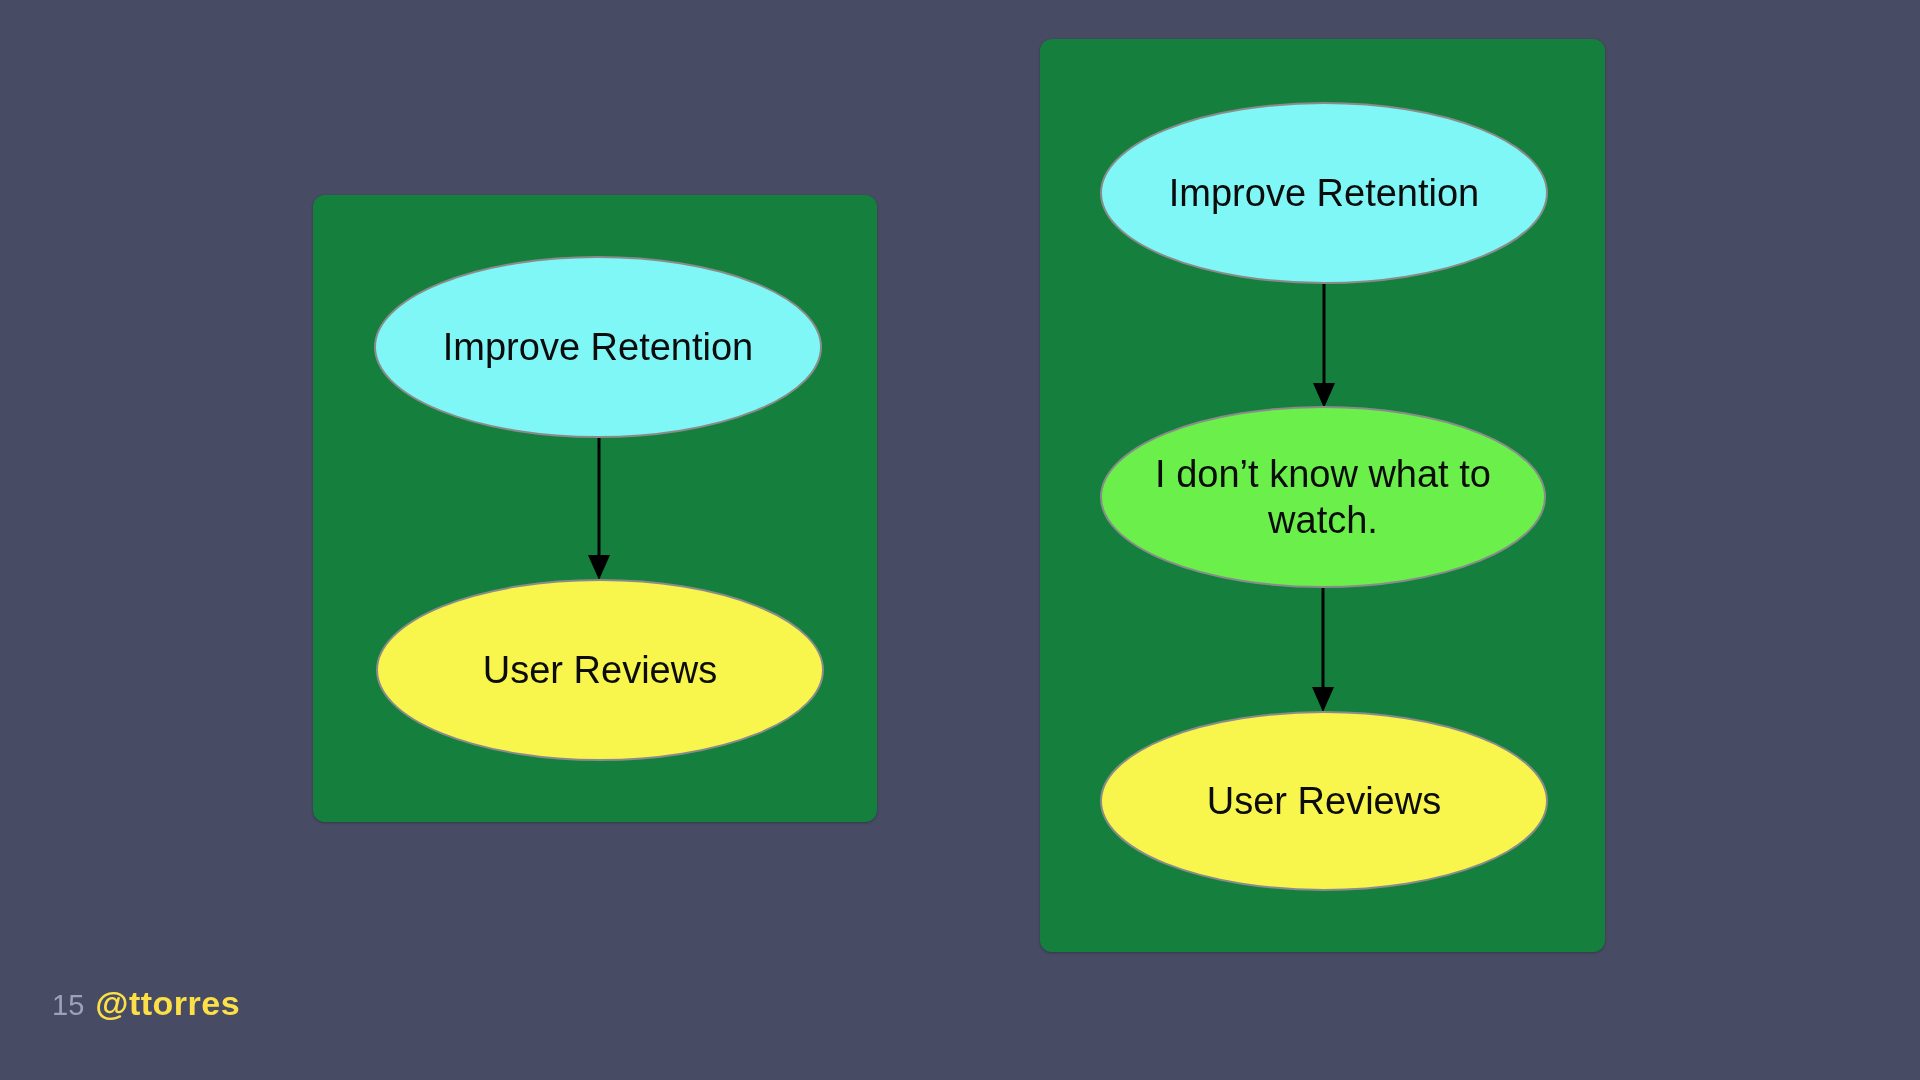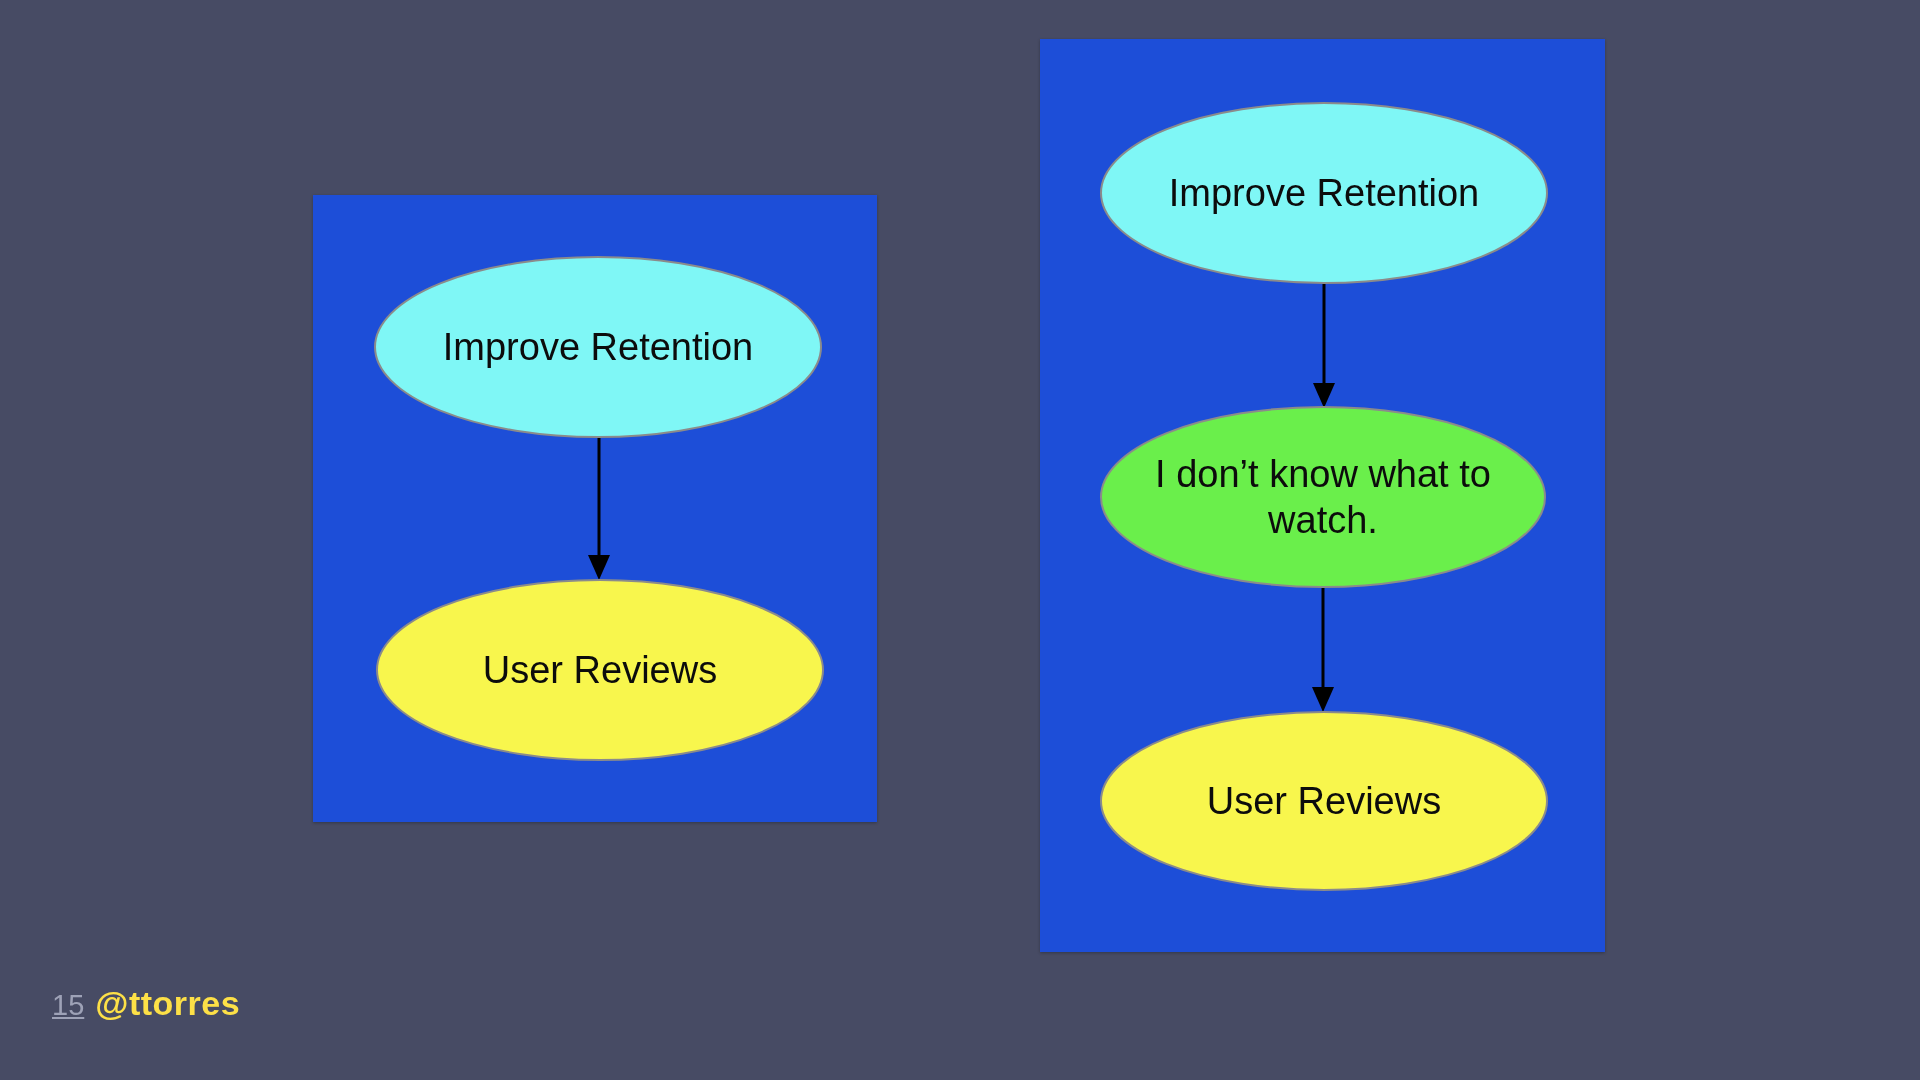--- a/index.html
+++ b/index.html
@@ -10,22 +10,23 @@
   .slide {
     position: relative;
     width: 1920px;
     height: 1080px;
     overflow: hidden;
     background: #474b64;
     font-family: "Liberation Sans", sans-serif;
   }
   .panel {
     position: absolute;
-    background: #1d4ed8;
+    background: #15803d;
     box-shadow: 0 1px 3px rgba(0,0,0,0.28);
+    border-radius: 12px;
   }
   .panel-left  { left: 313px; top: 195px; width: 564px; height: 627px; }
   .panel-right { left: 1040px; top: 39px; width: 565px; height: 913px; }
 
   .diagram-svg { display: block; width: 100%; height: 100%; }
 
   .node-shape {
     stroke: #8b8b8b;
     stroke-width: 2;
   }
@@ -51,21 +52,20 @@
     top: 984px;
     display: flex;
     align-items: baseline;
     gap: 11px;
     user-select: none;
   }
   .page-number {
     font-size: 29px;
     color: #9ea2b7;
     font-weight: 400;
-    text-decoration: underline;
   }
   .attribution {
     font-size: 34px;
     color: #fde047;
     font-weight: 700;
     letter-spacing: 0.5px;
   }
 </style>
 </head>
 <body>

